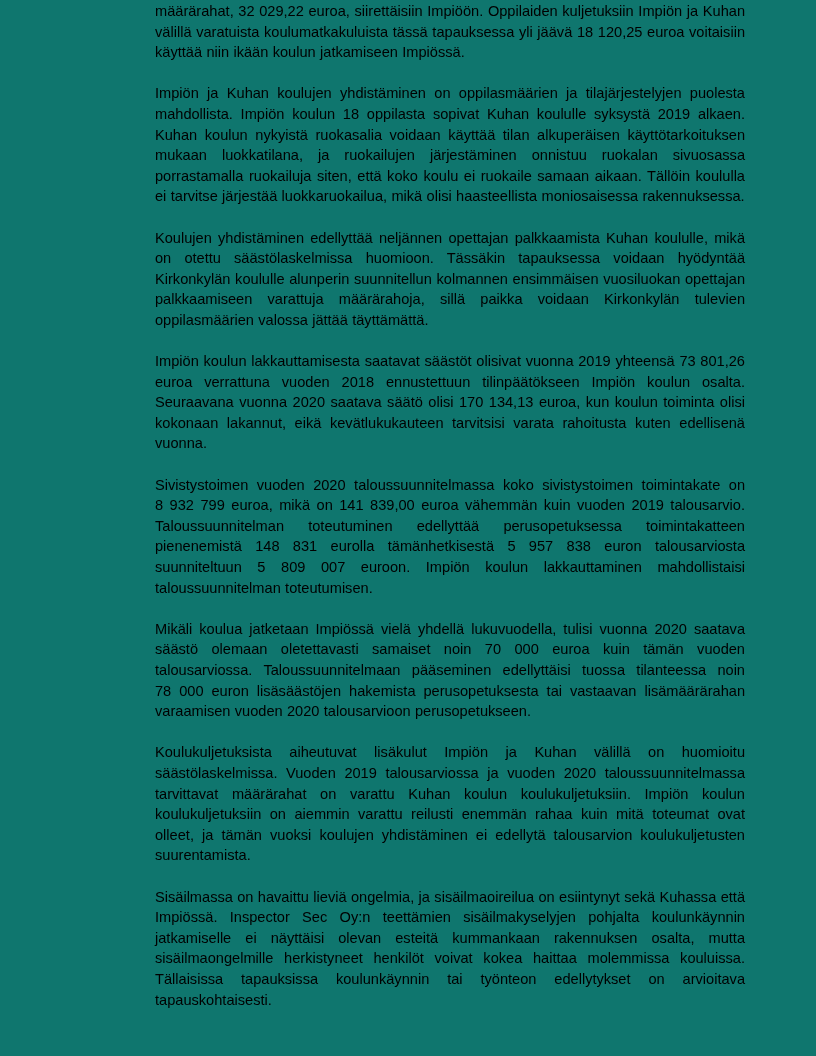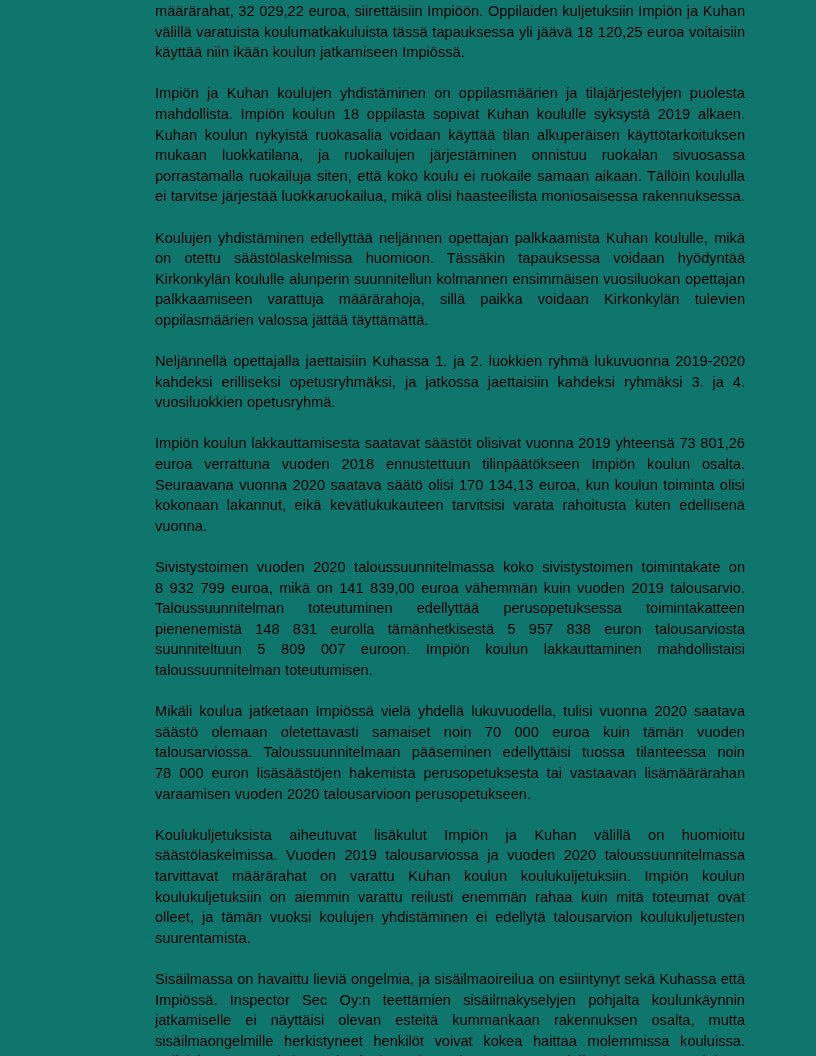--- a/index.html
+++ b/index.html
@@ -42,21 +42,20 @@
   }
 </style>
 </head>
 <body>
 
 <div class="page" style="background: #0f766e; color: rgb(0, 0, 0);">
   <div class="text-block">
     <p class="para">määrärahat, 32&nbsp;029,22 euroa, siirettäisiin Impiöön. Oppilaiden kuljetuksiin Impiön ja Kuhan välillä varatuista koulumatkakuluista tässä tapauksessa yli jäävä 18 120,25 euroa voitaisiin käyttää niin ikään koulun jatkamiseen Impiössä.</p>
     <p class="para">Impiön ja Kuhan koulujen yhdistäminen on oppilasmäärien ja tilajärjestelyjen puolesta mahdollista. Impiön koulun 18 oppilasta sopivat Kuhan koululle syksystä 2019 alkaen. Kuhan koulun nykyistä ruokasalia voidaan käyttää tilan alkuperäisen käyttötarkoituksen mukaan luokkatilana, ja ruokailujen järjestäminen onnistuu ruokalan sivuosassa porrastamalla ruokailuja siten, että koko koulu ei ruokaile samaan aikaan. Tällöin koululla ei tarvitse järjestää luokkaruokailua, mikä olisi haasteellista moniosaisessa rakennuksessa.</p>
     <p class="para">Koulujen yhdistäminen edellyttää neljännen opettajan palkkaamista Kuhan koululle, mikä on otettu säästölaskelmissa huomioon. Tässäkin tapauksessa voidaan hyödyntää Kirkonkylän koululle alunperin suunnitellun kolmannen ensimmäisen vuosiluokan opettajan palkkaamiseen varattuja määrärahoja, sillä paikka voidaan Kirkonkylän tulevien oppilasmäärien valossa jättää täyttämättä.</p>
-    <p class="para">Neljännellä opettajalla jaettaisiin Kuhassa 1. ja 2. luokkien ryhmä lukuvuonna 2019-2020 kahdeksi erilliseksi opetusryhmäksi, ja jatkossa jaettaisiin kahdeksi ryhmäksi 3. ja 4. vuosiluokkien opetusryhmä.</p>
     <p class="para">Impiön koulun lakkauttamisesta saatavat säästöt olisivat vuonna 2019 yhteensä 73&nbsp;801,26 euroa verrattuna vuoden 2018 ennustettuun tilinpäätökseen Impiön koulun osalta. Seuraavana vuonna 2020 saatava säätö olisi 170&nbsp;134,13 euroa, kun koulun toiminta olisi kokonaan lakannut, eikä kevätlukukauteen tarvitsisi va­rata rahoitusta kuten edellisenä vuonna.</p>
     <p class="para">Sivistystoimen vuoden 2020 taloussuunnitelmassa koko sivistystoimen toiminta­kate on 8&nbsp;932&nbsp;799 euroa, mikä on 141&nbsp;839,00 euroa vähemmän kuin vuoden 2019 talousarvio. Taloussuunnitelman toteutuminen edellyttää perusopetuksessa toimintakatteen pienenemistä 148&nbsp;831 eurolla tämänhetkisestä 5&nbsp;957&nbsp;838 euron talousarviosta suunniteltuun 5&nbsp;809&nbsp;007 euroon. Impiön koulun lakkauttaminen mahdollistaisi taloussuunnitelman toteutumisen.</p>
     <p class="para">Mikäli koulua jatketaan Impiössä vielä yhdellä lukuvuodella, tulisi vuonna 2020 saatava säästö olemaan oletettavasti samaiset noin 70&nbsp;000 euroa kuin tämän vuoden talousarviossa. Taloussuunnitelmaan pääseminen edellyttäisi tuossa tilanteessa noin 78&nbsp;000 euron lisäsäästöjen hakemista perusopetuksesta tai vastaavan lisämäärärahan varaamisen vuoden 2020 talousarvioon perusopetukseen.</p>
     <p class="para">Koulukuljetuksista aiheutuvat lisäkulut Impiön ja Kuhan välillä on huomioitu säästölaskelmissa. Vuoden 2019 talousarviossa ja vuoden 2020 taloussuunnitel­massa tarvittavat määrärahat on varattu Kuhan koulun koulukuljetuksiin. Impiön koulun koulukuljetuksiin on aiemmin varattu reilusti enemmän rahaa kuin mitä toteumat ovat olleet, ja tämän vuoksi koulujen yhdistäminen ei edellytä talousarvion koulukuljetusten suurentamista.</p>
     <p class="para">Sisäilmassa on havaittu lieviä ongelmia, ja sisäilmaoireilua on esiintynyt sekä Kuhassa että Impiössä. Inspector Sec Oy:n teettämien sisäilmakyselyjen pohjalta koulunkäynnin jatkamiselle ei näyttäisi olevan esteitä kummankaan rakennuksen osalta, mutta sisäilmaongelmille herkistyneet henkilöt voivat kokea haittaa molemmissa kouluissa. Tällaisissa tapauksissa koulunkäynnin tai työnteon edellytykset on arvioitava tapauskohtaisesti.</p>
 
   </div>
 </div>
 
 </body></html>

